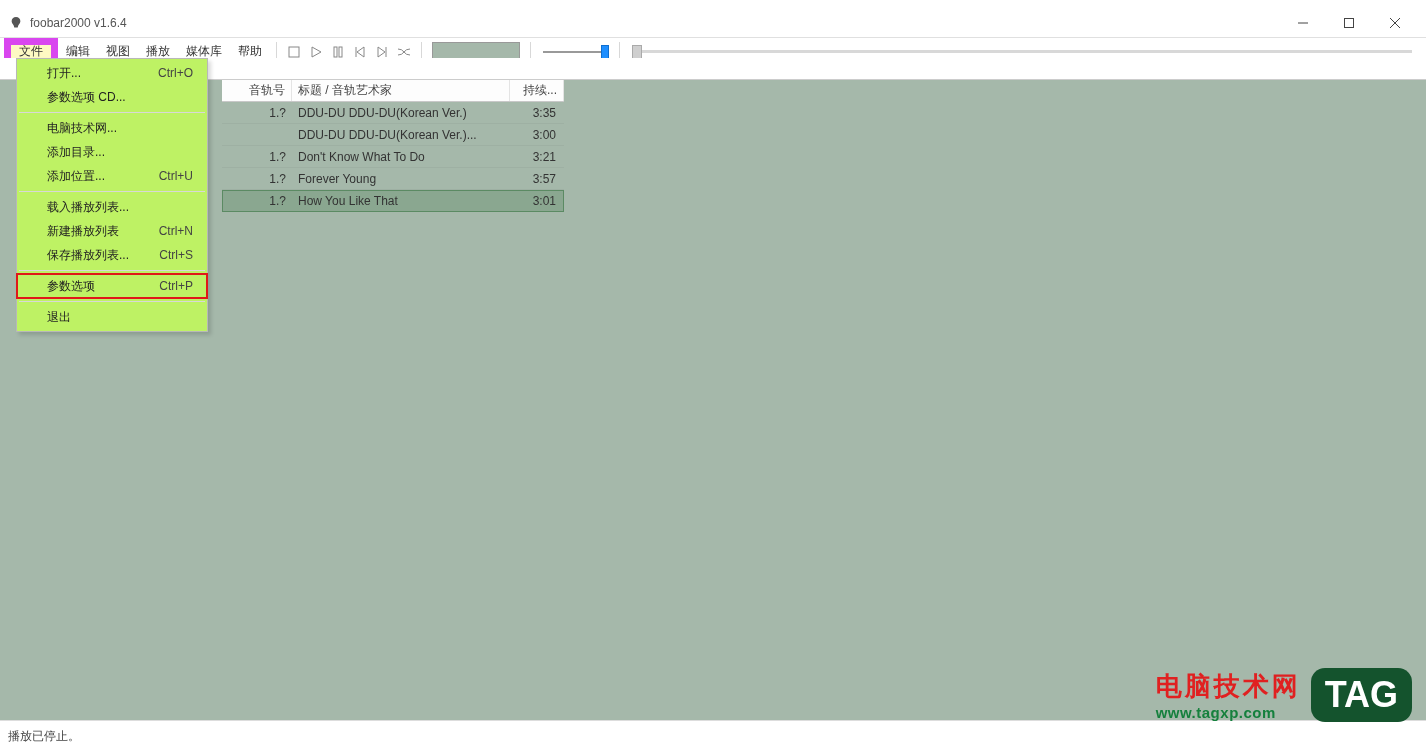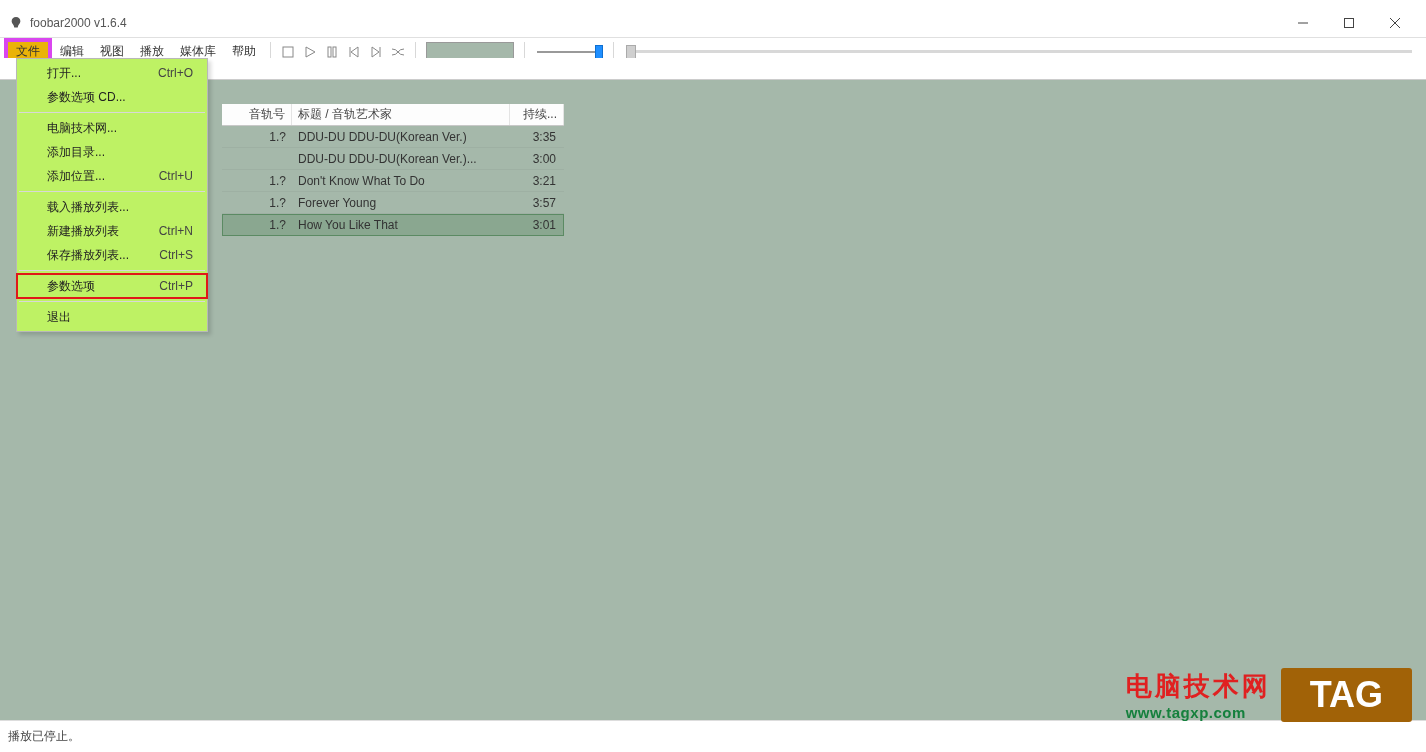--- a/index.html
+++ b/index.html
@@ -42,22 +42,22 @@
     align-items:stretch;
     border-bottom:1px solid #d0d0d0;
     padding-left:4px;
   }
   .menu-item {
     padding: 0 8px;
     display:flex; align-items:center;
     font-size:12px; color:#333;
   }
   .menu-item.active {
-    background:#eab308;
-    border:4px solid #d946ef;
+    background:#fef9c3;
+    border:7px solid #d946ef;
   }
   .tool-sep {
     width:1px; background:#d8d8d8;
     margin:4px 6px;
   }
   .tool-btn {
     width:22px;
     display:flex;align-items:center;justify-content:center;
     color:#777;
   }
@@ -107,21 +107,20 @@
   
   .playlist-wrap {
     flex:1;
     position:relative;
   }
   .playlist {
     position:absolute;
     left:222px;
     top:0;
     width:342px;
-    margin-top:24px;
   }
   .pl-header {
     display:flex;
     height:22px;
     background:#fdfdfd;
     border-bottom:1px solid #c8c8c8;
     font-size:12px;
     color:#444;
     align-items:center;
   }
@@ -213,23 +212,23 @@
     right:14px; bottom:30px;
     display:flex;
     align-items:center;
     gap:10px;
     z-index:5;
   }
   .wm-text { text-align:left; }
   .wm-text .l1 { color:#e02020; font-size:26px; font-weight:700; letter-spacing:3px; font-family:"SimHei","Microsoft YaHei";}
   .wm-text .l2 { color:#15803d; font-size:15px; font-weight:600; letter-spacing:0.5px;}
   .wm-tag {
-    background:#a16207; color:#fff;
+    background:#14532d; color:#fff;
     font-size:36px; font-weight:700;
-    padding:6px 29px; border-radius:3px;
+    padding:6px 14px; border-radius:14px;
     font-family:Arial,sans-serif;
   }
 </style>
 </head>
 <body>
 
 <div class="titlebar">
   <span class="app-icon">
     <svg width="14" height="14" viewBox="0 0 16 16">
         <path d="M8 1 C5 1 3 3 3 6 C3 9 6 10 6 13 L10 13 C10 10 13 9 13 6 C13 3 11 1 8 1 Z M6 6 A1 1 0 1 0 6 4 A1 1 0 0 0 6 6 M10 6 A1 1 0 1 0 10 4 A1 1 0 0 0 10 6" fill="#555"></path>

